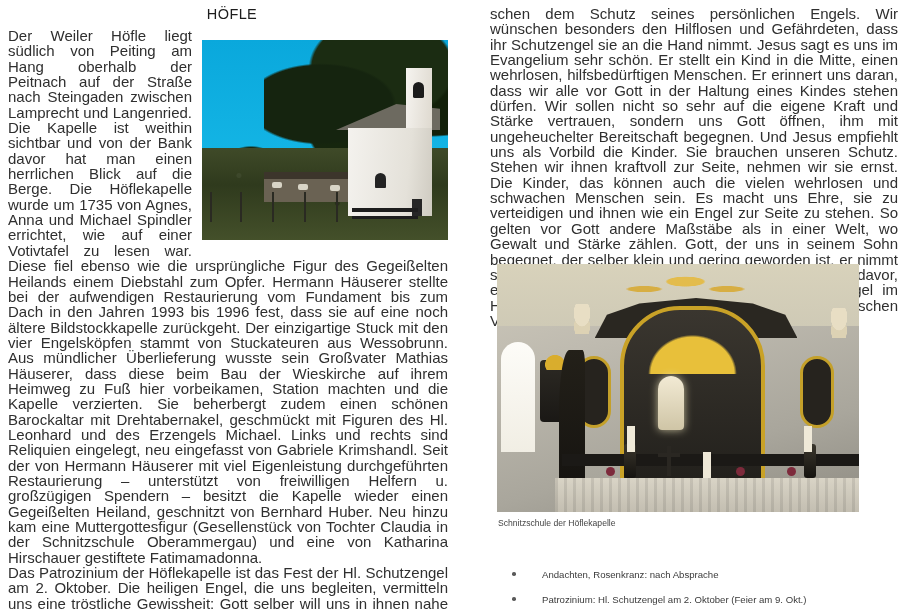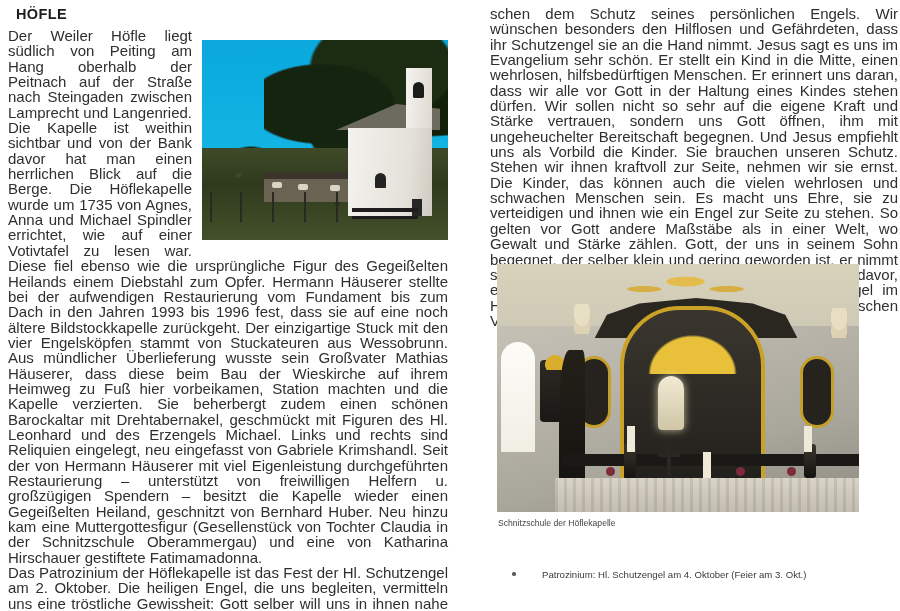--- a/index.html
+++ b/index.html
@@ -25,24 +25,25 @@
     width: 440px;
   }
   .col-right {
     position: absolute;
     left: 490px;
     top: 6px;
     width: 408px;
   }
   h1.title {
     font-size: 14.5px;
-    font-weight: bold;
+    font-weight: normal;
     letter-spacing: 0.4px;
     margin: 0 0 6px 8px;
     color: #1d1d1d;
+    text-align: center;
   }
   p.body {
     font-size: 15px;
     line-height: 15.35px;
     text-align: justify;
     margin: 0;
     color: #2f2f2f;
     -webkit-hyphens: none;
     hyphens: none;
   }
@@ -349,17 +350,21 @@
       <div class="flower" style="left:66%"></div>
       <div class="flower" style="left:80%"></div>
       <div class="altar-table"></div>
     </div>
 
     <div class="caption">Schnitzschule der Höflekapelle</div>
 
     <ul class="bullets">
       <li>
         <span class="dot"></span>
-        <span>Patrozinium: Hl. Schutzengel am 4. Oktober (Feier am 3. Okt.)</span>
+        <span>Andachten, Rosenkranz: nach Absprache</span>
+      </li>
+      <li>
+        <span class="dot"></span>
+        <span>Patrozinium: Hl. Schutzengel am 2. Oktober (Feier am 9. Okt.)</span>
       </li>
     </ul>
   </div>
 </div>
 
 </body></html>

